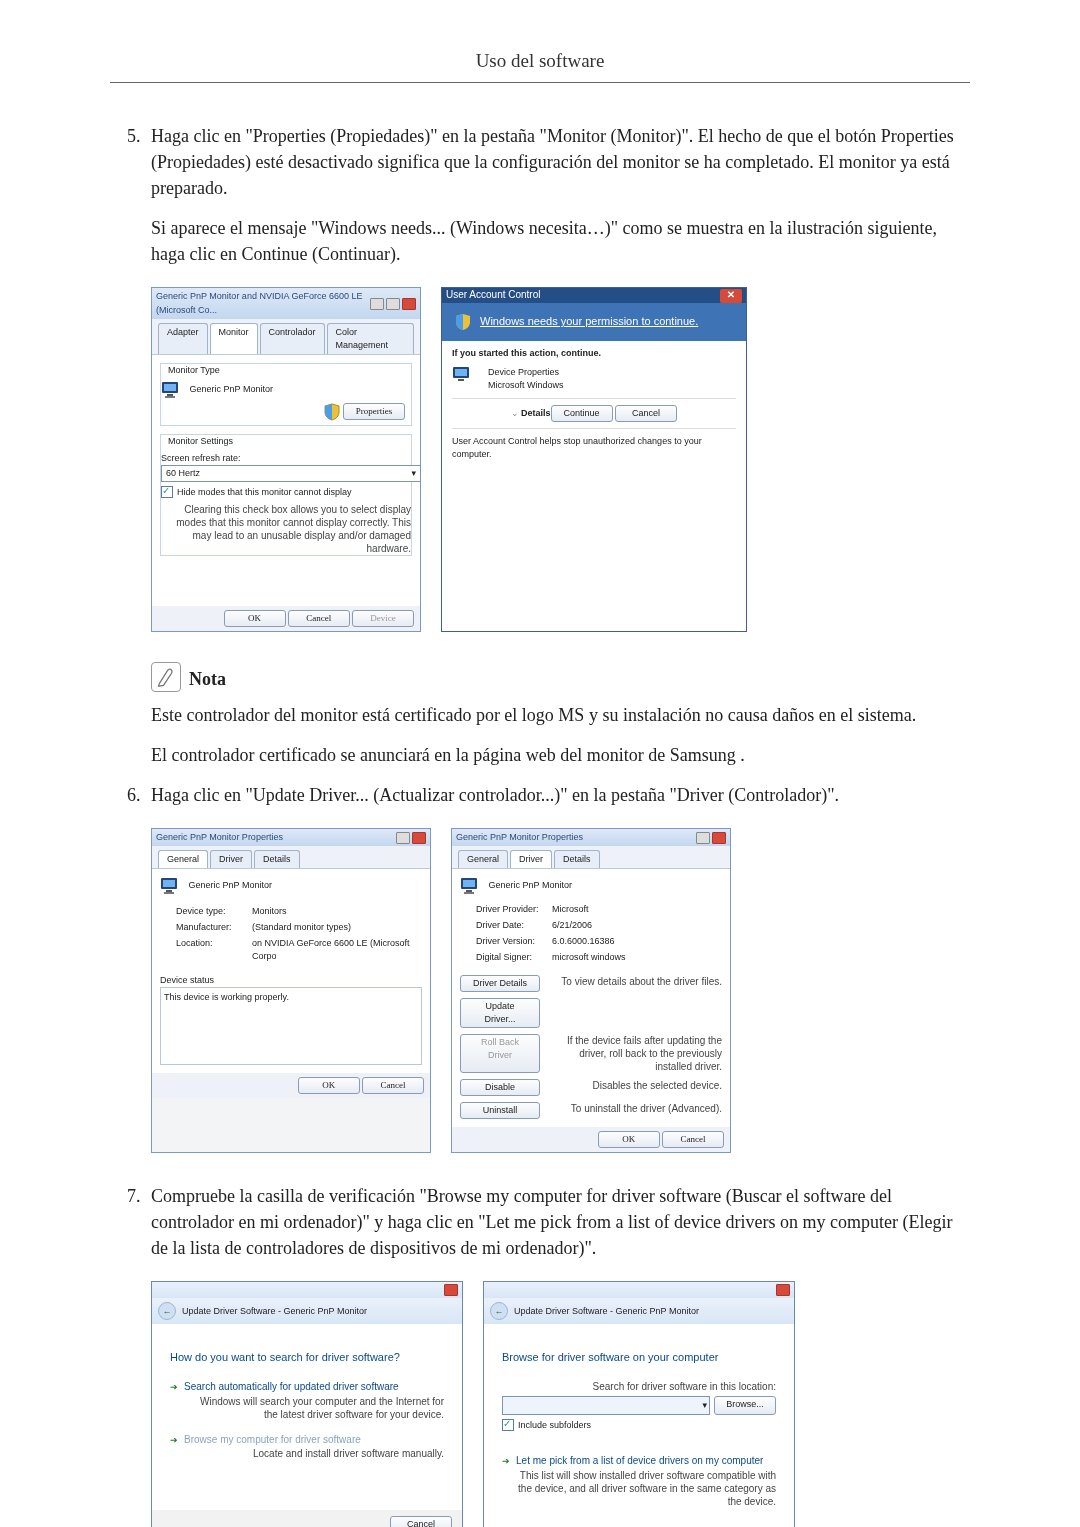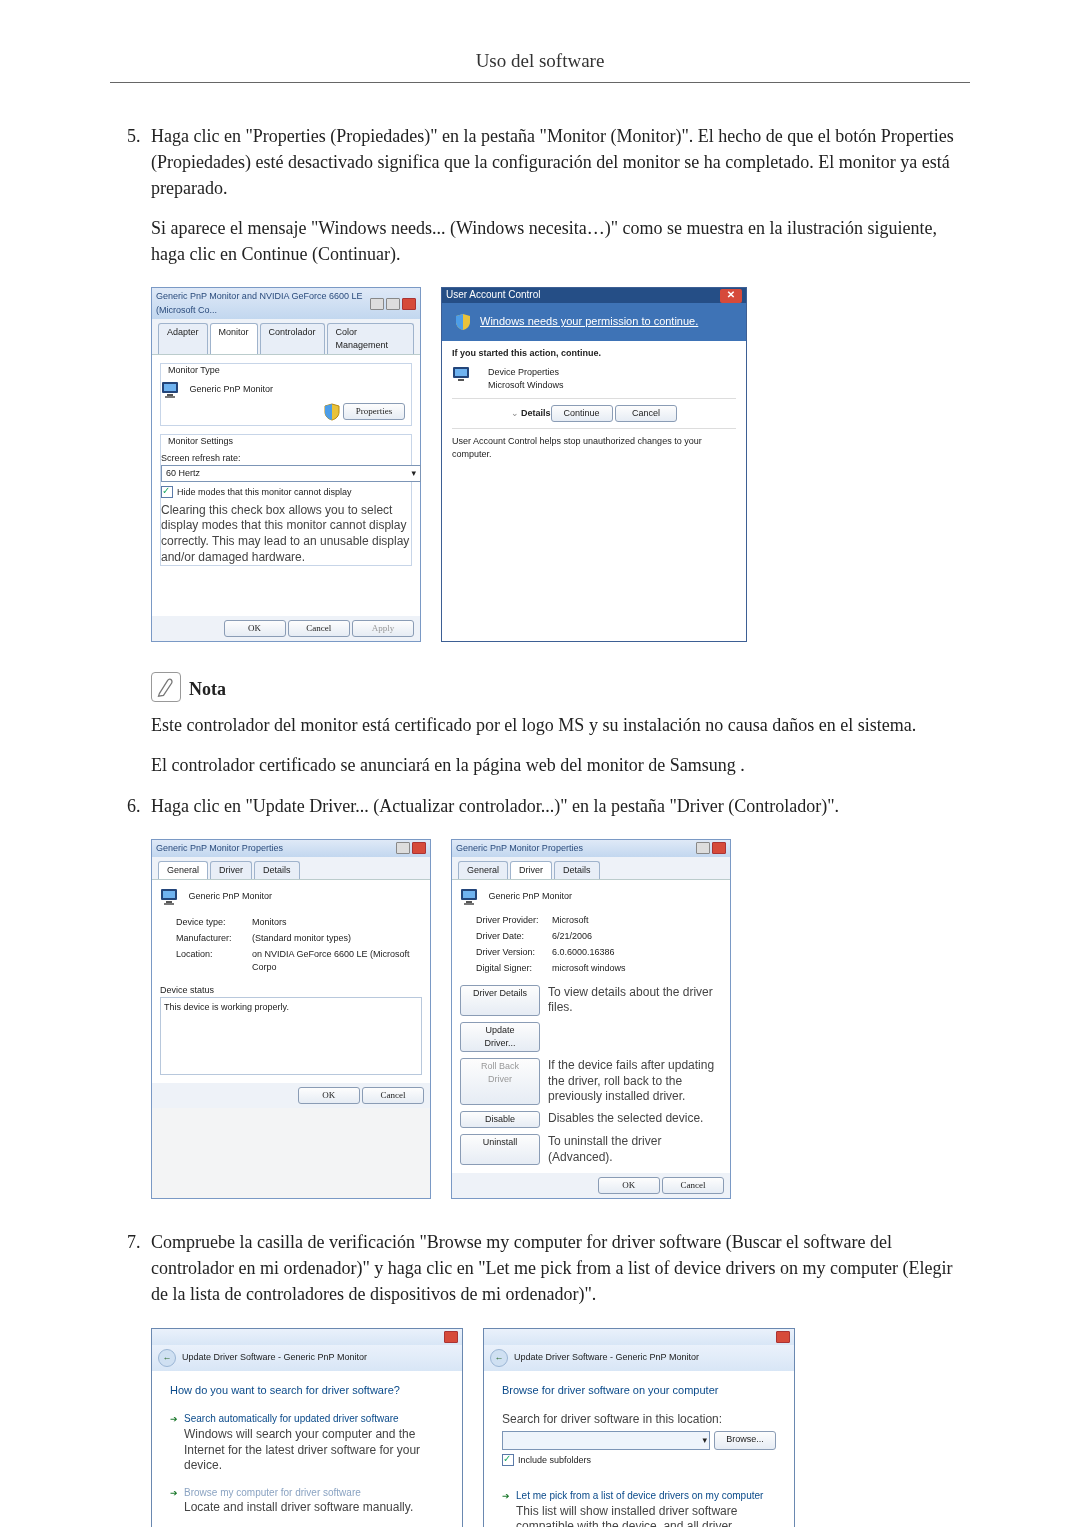--- a/index.html
+++ b/index.html
@@ -110,21 +110,21 @@
   .btn.disabled{ color:#999; }
   .row-right{ text-align:right; padding:4px 6px;font-family:Liberation Serif, serif;}
   .select{
     border:1px solid #7c95b6; background:#fff; padding:1px 4px; width:100%;
     display:flex; justify-content:space-between;
   }
   .chk{ display:flex; gap:4px; margin:4px 0;}
   .chkbox{ width:10px; height:10px; border:1px solid #5a7aa8; background:#fff; position:relative;}
   .chkbox.checked::after{content:"✓"; position:absolute; top:-3px; left:0; font-size:10px; color:#2a6;}
   .kvdata{display:grid; grid-template-columns: 70px 1fr; gap:3px 6px;}
-  .small{font-size:12px; color:#444; line-height:1.3;}
+  .small{font-size:10px; color:#444; line-height:1.3;text-align:right;}
   .textarea{border:1px solid #b8c8dc; background:#fff; height:70px; padding:3px; overflow:hidden;}
   .shield{ width:18px; height:18px; display:inline-block; vertical-align:middle;}
 
   .uac {
     border:1px solid #3d5f94;
     width: 304px;
     background:#fff;
     font-family:"Segoe UI", Tahoma, sans-serif;
     font-size:10px;
   }
@@ -151,21 +151,21 @@
     background:#fff;
     font-family:"Segoe UI", Tahoma, sans-serif;
     font-size:9px;
   }
   .wiz-top{
     background:linear-gradient(#eaf1fb,#d8e6f6);
     padding:4px 6px;
     display:flex; align-items:center; gap:6px;
   }
   .wiz-top .navcircle{width:16px;height:16px;border-radius:50%;background:#cfe0f2;border:1px solid #9bb6d5;display:flex;align-items:center;justify-content:center;color:#2a6a2c;}
-  .wiz-body{ padding:12px 18px 10px 18px; min-height:150px;}
+  .wiz-body{ padding:12px 18px 10px 18px; min-height:150px;margin-top:14px;}
   .wiz-q{ color:#0a4a8a; font-size:11px; margin-bottom:14px;}
   .wiz-opt{ margin-bottom:12px;}
   .wiz-opt .arrow{color:#1e7a2e; margin-right:4px;}
   .wiz-opt .opt-title{color:#0a4a8a; font-size:10px;}
   .wiz-opt .opt-title.grey{ color:#8aa3c2;}
   .wiz-input{ display:flex; gap:4px;}
   .wiz-input .txt{border:1px solid #7c95b6; flex:1; padding:2px; background:#eef4fb;}
   .wiz-foot{ text-align:right; padding:6px 10px; background:#f2f2f2;}
 
   .note-row{ display:flex; align-items:flex-end; gap:8px; margin:20px 0 10px 0;}
@@ -240,21 +240,21 @@
                 <span class="chkbox checked"></span>
                 <span>Hide modes that this monitor cannot display</span>
               </div>
               <div class="small">Clearing this check box allows you to select display modes that this monitor cannot display correctly. This may lead to an unusable display and/or damaged hardware.</div>
             </div>
             <div style="height:34px"></div>
           </div>
           <div class="row-right" style="background:#eef2f8;">
             <span class="btn">OK</span>
             <span class="btn">Cancel</span>
-            <span class="btn disabled">Apply</span>
+            <span class="btn disabled">Device</span>
           </div>
         </div>
 
         <div class="uac">
           <div class="uac-title">
             <span>User Account Control</span>
             <span class="close">✕</span>
           </div>
           <div class="uac-banner">
             <span class="shield">

